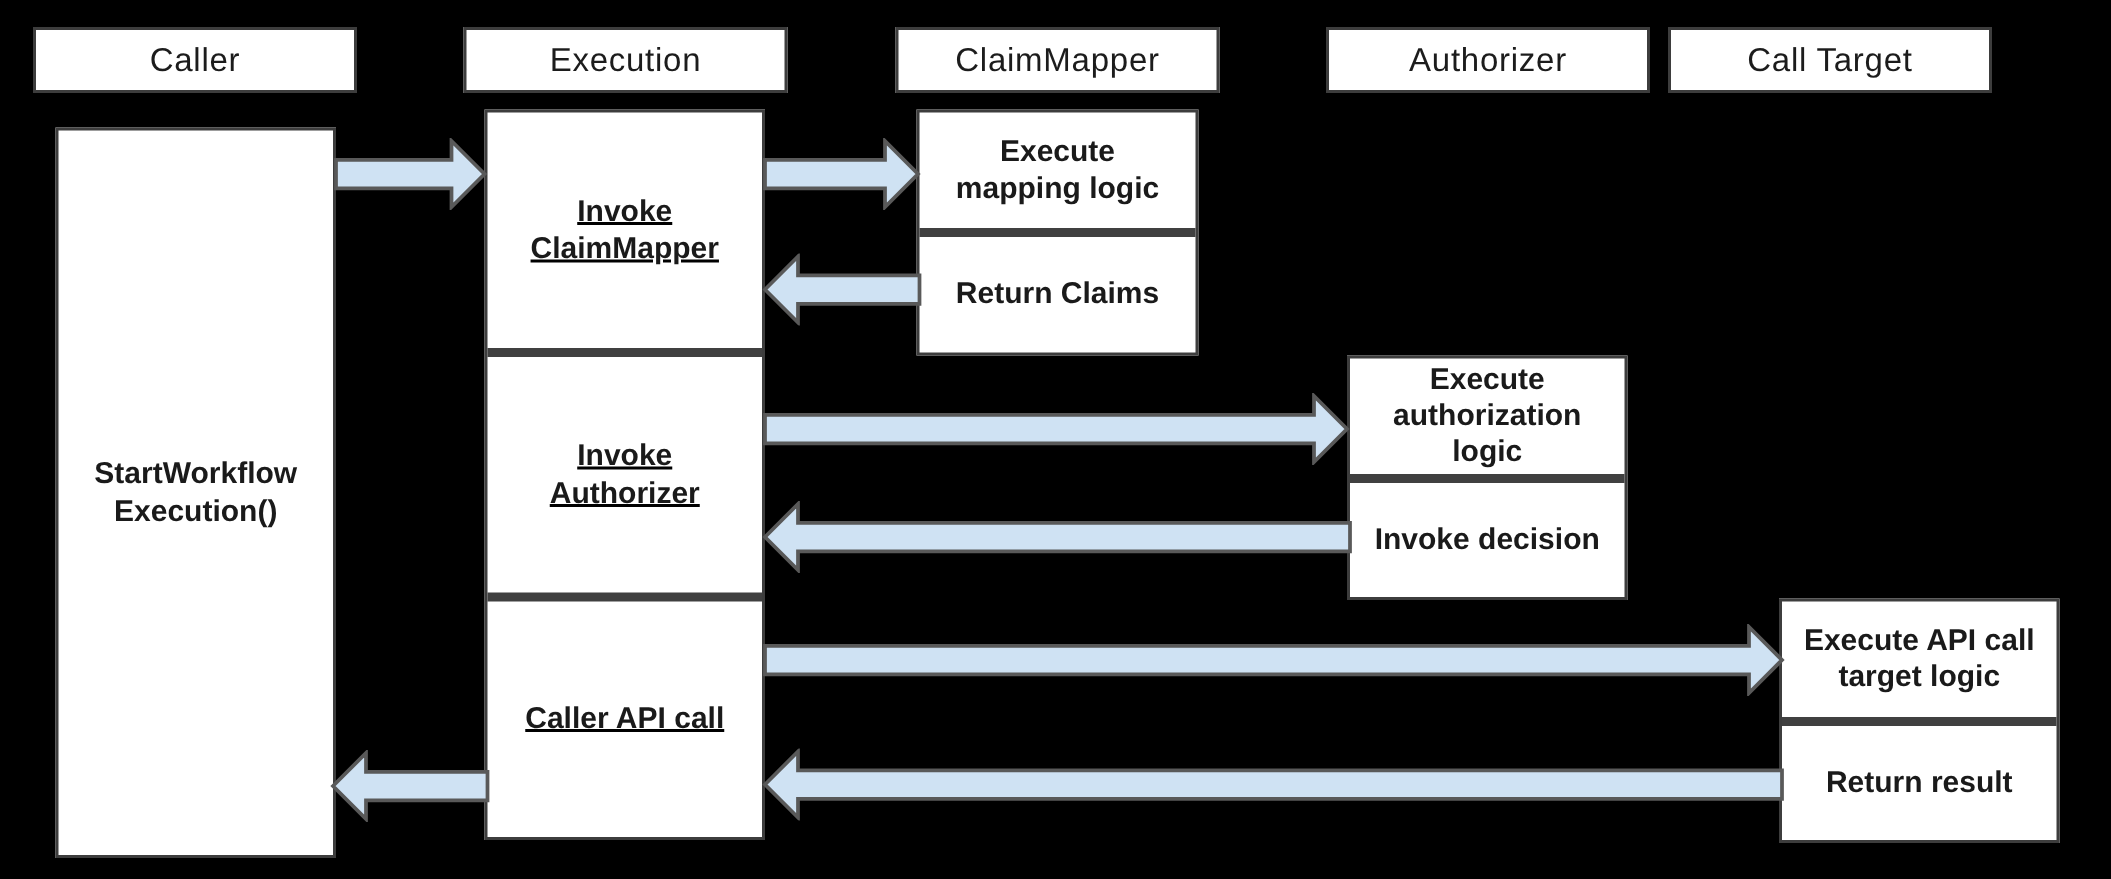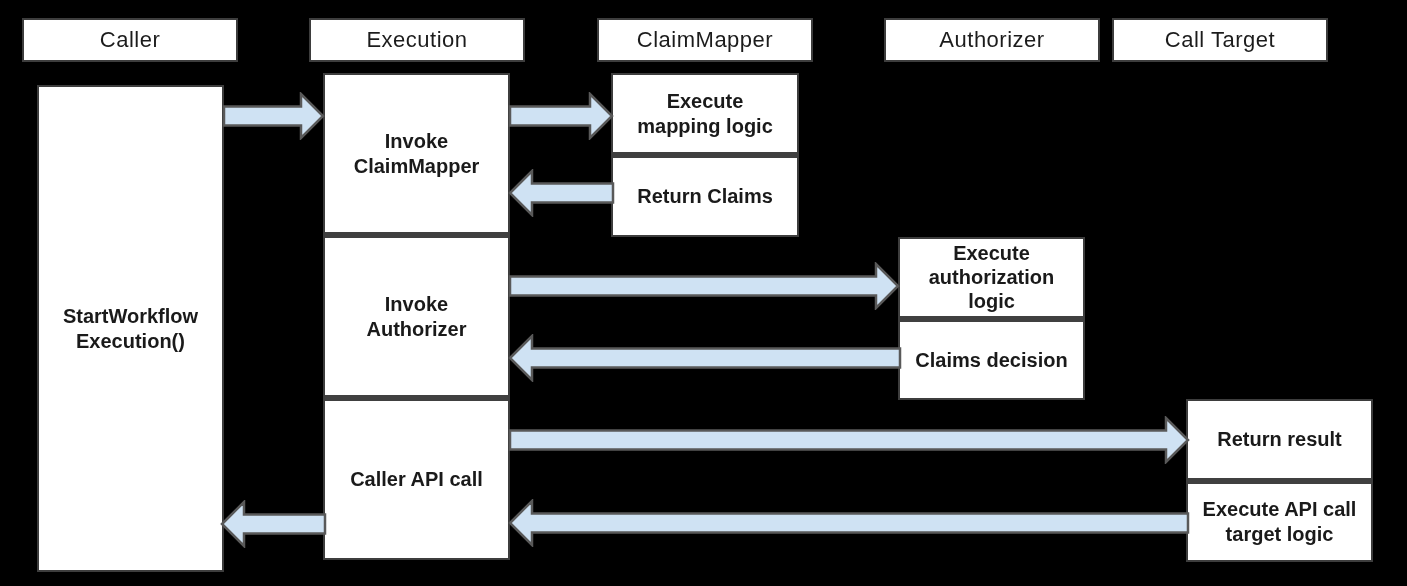--- a/index.html
+++ b/index.html
@@ -59,21 +59,21 @@
   }
   .label {
     font-size: 20px;
     font-weight: 700;
     line-height: 1.22;
     color: #1a1a1a;
     white-space: pre-line;
     padding: 0 6px;
   }
   .stack.caller      { left: 37px;   top: 73px;  width: 183px; height: 483px; margin-top: 12px; }
-  .stack.frontend    { left: 323px;  top: 73px;  width: 183px; height: 483px; }
+  .stack.frontend    { left: 323px;  top: 73px;  width: 183px; height: 483px; text-decoration: underline; }
   .stack.claimmapper { left: 611px;  top: 73px;  width: 184px; height: 160px; }
   .stack.authorizer  { left: 898px;  top: 237px; width: 183px; height: 159px; }
   .stack.calltarget  { left: 1186px; top: 399px; width: 183px; height: 159px; }
 
   
   .arrow {
     position: absolute;
     z-index: 5;
   }
   .arrow polygon {
@@ -135,31 +135,31 @@
     </div>
   </div>
 
   <div class="stack authorizer">
     <div class="cell">
       <span class="label">Execute
 authorization
 logic</span>
     </div>
     <div class="cell">
-      <span class="label">Claims decision</span>
+      <span class="label">Invoke decision</span>
     </div>
   </div>
 
   <div class="stack calltarget">
     <div class="cell">
-      <span class="label">Return result</span>
+      <span class="label">Execute API call
+target logic</span>
     </div>
     <div class="cell">
-      <span class="label">Execute API call
-target logic</span>
+      <span class="label">Return result</span>
     </div>
   </div>
 
   <svg class="arrow" style="left:222px; top:92px;" width="103" height="48" viewBox="0 0 103 48">
     <polygon points="2,14.5 79,14.5 79,2 101,24 79,46 79,33.5 2,33.5"></polygon>
   </svg>
 
   <svg class="arrow" style="left:508px; top:92px;" width="106" height="48" viewBox="0 0 106 48">
     <polygon points="2,14.5 82,14.5 82,2 104,24 82,46 82,33.5 2,33.5"></polygon>
   </svg>

